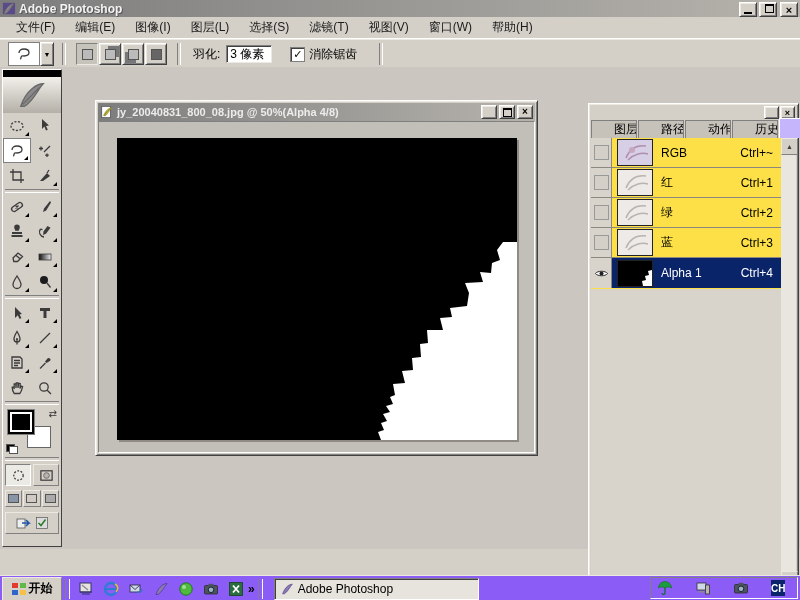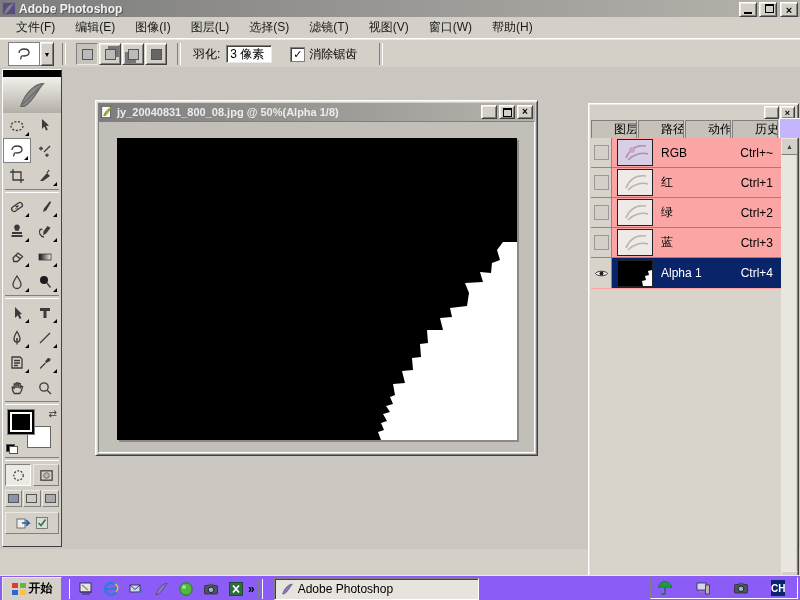--- a/index.html
+++ b/index.html
@@ -91,21 +91,21 @@
   .palbar{position:absolute;left:2px;top:2px;right:2px;height:12px;background:#d4d0c8;}
   .palbtns{position:absolute;right:1px;top:0;display:flex;gap:1px;}
   .pbtn{width:13px;height:11px;display:flex;align-items:center;justify-content:center;font-size:8px;}
   .tabs{position:absolute;left:2px;top:15px;right:2px;height:19px;display:flex;align-items:flex-end;}
   .tab{height:17px;padding:0 22px;display:flex;align-items:center;font-size:12px;background:#c6c2ba;
        border:1px solid #808080;border-bottom:none;margin-right:1px;white-space:nowrap;overflow:hidden;}
   .tab.active{background:#c4b5fd;height:19px;border-color:#404040;border-top-color:#fff;border-left-color:#fff;z-index:2;}
   .tab.clip{max-width:34px;}
   .palmenu{margin-left:auto;width:15px;height:15px;border-radius:50%;border:1px solid #404040;background:#d4d0c8;
            display:flex;align-items:center;justify-content:center;font-size:7px;margin-bottom:2px;}
-  .chanlist{position:absolute;left:2px;top:34px;right:17px;height:151px;background:#fca5a5;border-bottom:1px solid #808080;}
+  .chanlist{position:absolute;left:2px;top:34px;right:17px;height:151px;background:#fde047;border-bottom:1px solid #808080;}
   .chrow{height:30px;display:flex;align-items:center;border-bottom:1px solid #8c8880;box-sizing:border-box;position:relative;}
   .chrow:last-child{border-bottom:none;}
   .chrow.sel{background:#0a246a;color:#fff;}
   .eyecell{width:21px;height:100%;display:flex;align-items:center;justify-content:center;border-right:1px solid #8c8880;box-sizing:border-box;background:#d8d4cc;}
   .eyewell{width:13px;height:13px;border:1px solid #999;background:#d4d0c8;}
   .thumb{width:34px;height:25px;border:1px solid #222;margin-left:5px;background:#d9d2e8;overflow:hidden;position:relative;}
   .thumb.gray{background:#eceae8;}
   .thumb.alpha{background:#000;}
   .chname{margin-left:8px;font-size:12px;}
   .chshort{margin-left:auto;margin-right:8px;font-size:12px;}
@@ -504,21 +504,21 @@
             <path d="M2.5 6 L5 8.5 L9.5 2.5" fill="none" stroke="#2a7a2a" stroke-width="1.5"></path>
           </svg>
       </div>
     </div>
 
     <div class="docwin">
       <div class="doctitle">
         <svg width="14" height="14" style="margin-left:2px">
             <use href="#s-page-feather"></use>
           </svg>
-        <span class="dtext">jy_20040831_800_08.jpg @ 50%(Alpha 1/8)</span>
+        <span class="dtext">jy_20040831_800_08.jpg @ 50%(Alpha 4/8)</span>
         <div class="docbtns">
           <div class="dbtn raised">
               <div class="mini" style="width:7px;margin-top:5px"></div>
             </div>
           <div class="dbtn raised">
               <div style="width:7px;height:6px;border:1px solid #000;border-top-width:2px"></div>
             </div>
           <div class="dbtn raised">
               <span class="xglyph" style="font-size:10px">×</span>
             </div>

